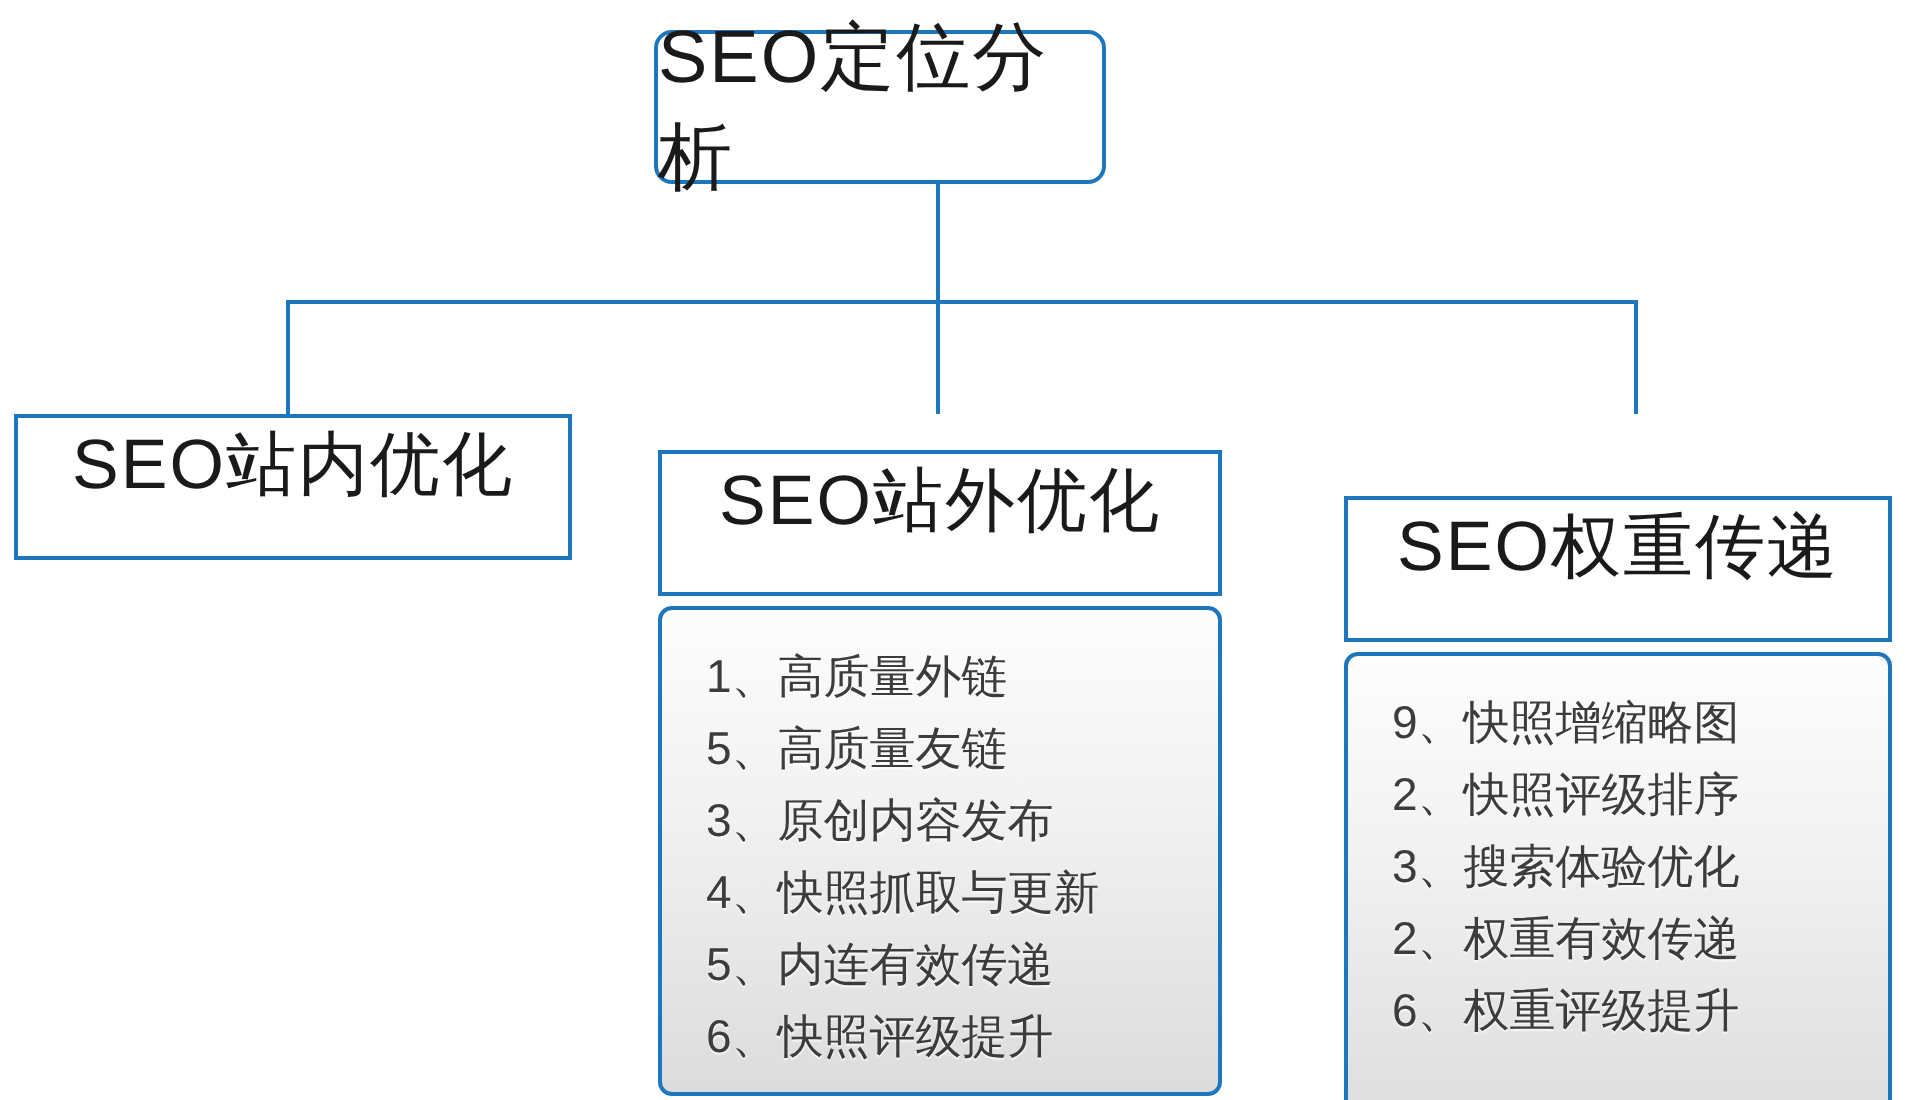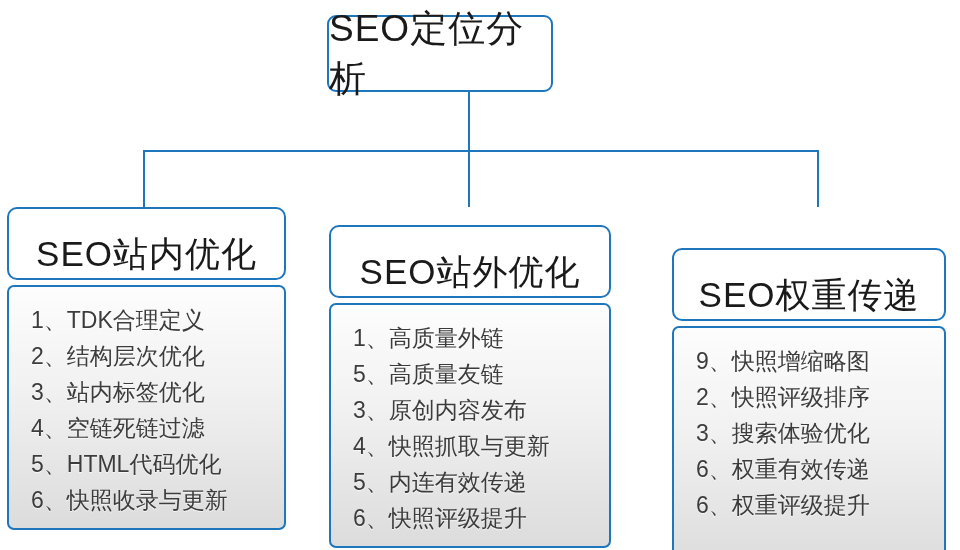--- a/index.html
+++ b/index.html
@@ -42,22 +42,22 @@
   
   .col { position: absolute; top: 207px; }
   .col-1 { left: 7px;   width: 279px; }
   .col-2 { left: 329px; width: 282px; margin-top: 18px; }
   .col-3 { left: 672px; width: 274px; margin-top: 41px; }
   .col-head {
     box-sizing: border-box;
     width: 100%; height: 73px;
     background: #ffffff;
     border: 2px solid #1e76bd;
-    border-radius: 10px;
-    display: flex; align-items: flex-end; justify-content: center;
+    border-radius: 0;
+    display: flex; align-items: flex-start; justify-content: center;
     font-size: 35px;
     color: #1a1a1a;
     letter-spacing: 1px;
   }
   .col-list {
     box-sizing: border-box;
     margin-top: 5px;
     width: 100%; height: 245px;
     background: linear-gradient(180deg, #fdfdfd 0%, #f2f2f2 40%, #dcdcdc 100%);
     border: 2px solid #1e76bd;
@@ -85,28 +85,20 @@
   <div class="conn conn-v-root"></div>
   <div class="conn conn-h"></div>
   <div class="conn conn-v-left"></div>
   <div class="conn conn-v-mid"></div>
   <div class="conn conn-v-right"></div>
 
   <div class="col col-1">
     <div class="col-head">
       <span>SEO站内优化</span>
     </div>
-    <ul class="col-list">
-      <li>1、TDK合理定义</li>
-      <li>2、结构层次优化</li>
-      <li>3、站内标签优化</li>
-      <li>4、空链死链过滤</li>
-      <li>5、HTML代码优化</li>
-      <li>6、快照收录与更新</li>
-    </ul>
   </div>
 
   <div class="col col-2">
     <div class="col-head">
       <span>SEO站外优化</span>
     </div>
     <ul class="col-list">
       <li>1、高质量外链</li>
       <li>5、高质量友链</li>
       <li>3、原创内容发布</li>
@@ -117,18 +109,18 @@
   </div>
 
   <div class="col col-3">
     <div class="col-head">
       <span>SEO权重传递</span>
     </div>
     <ul class="col-list">
       <li>9、快照增缩略图</li>
       <li>2、快照评级排序</li>
       <li>3、搜索体验优化</li>
-      <li>6、权重有效传递</li>
+      <li>2、权重有效传递</li>
       <li>6、权重评级提升</li>
     </ul>
   </div>
 
 </div>
 
 </body></html>

